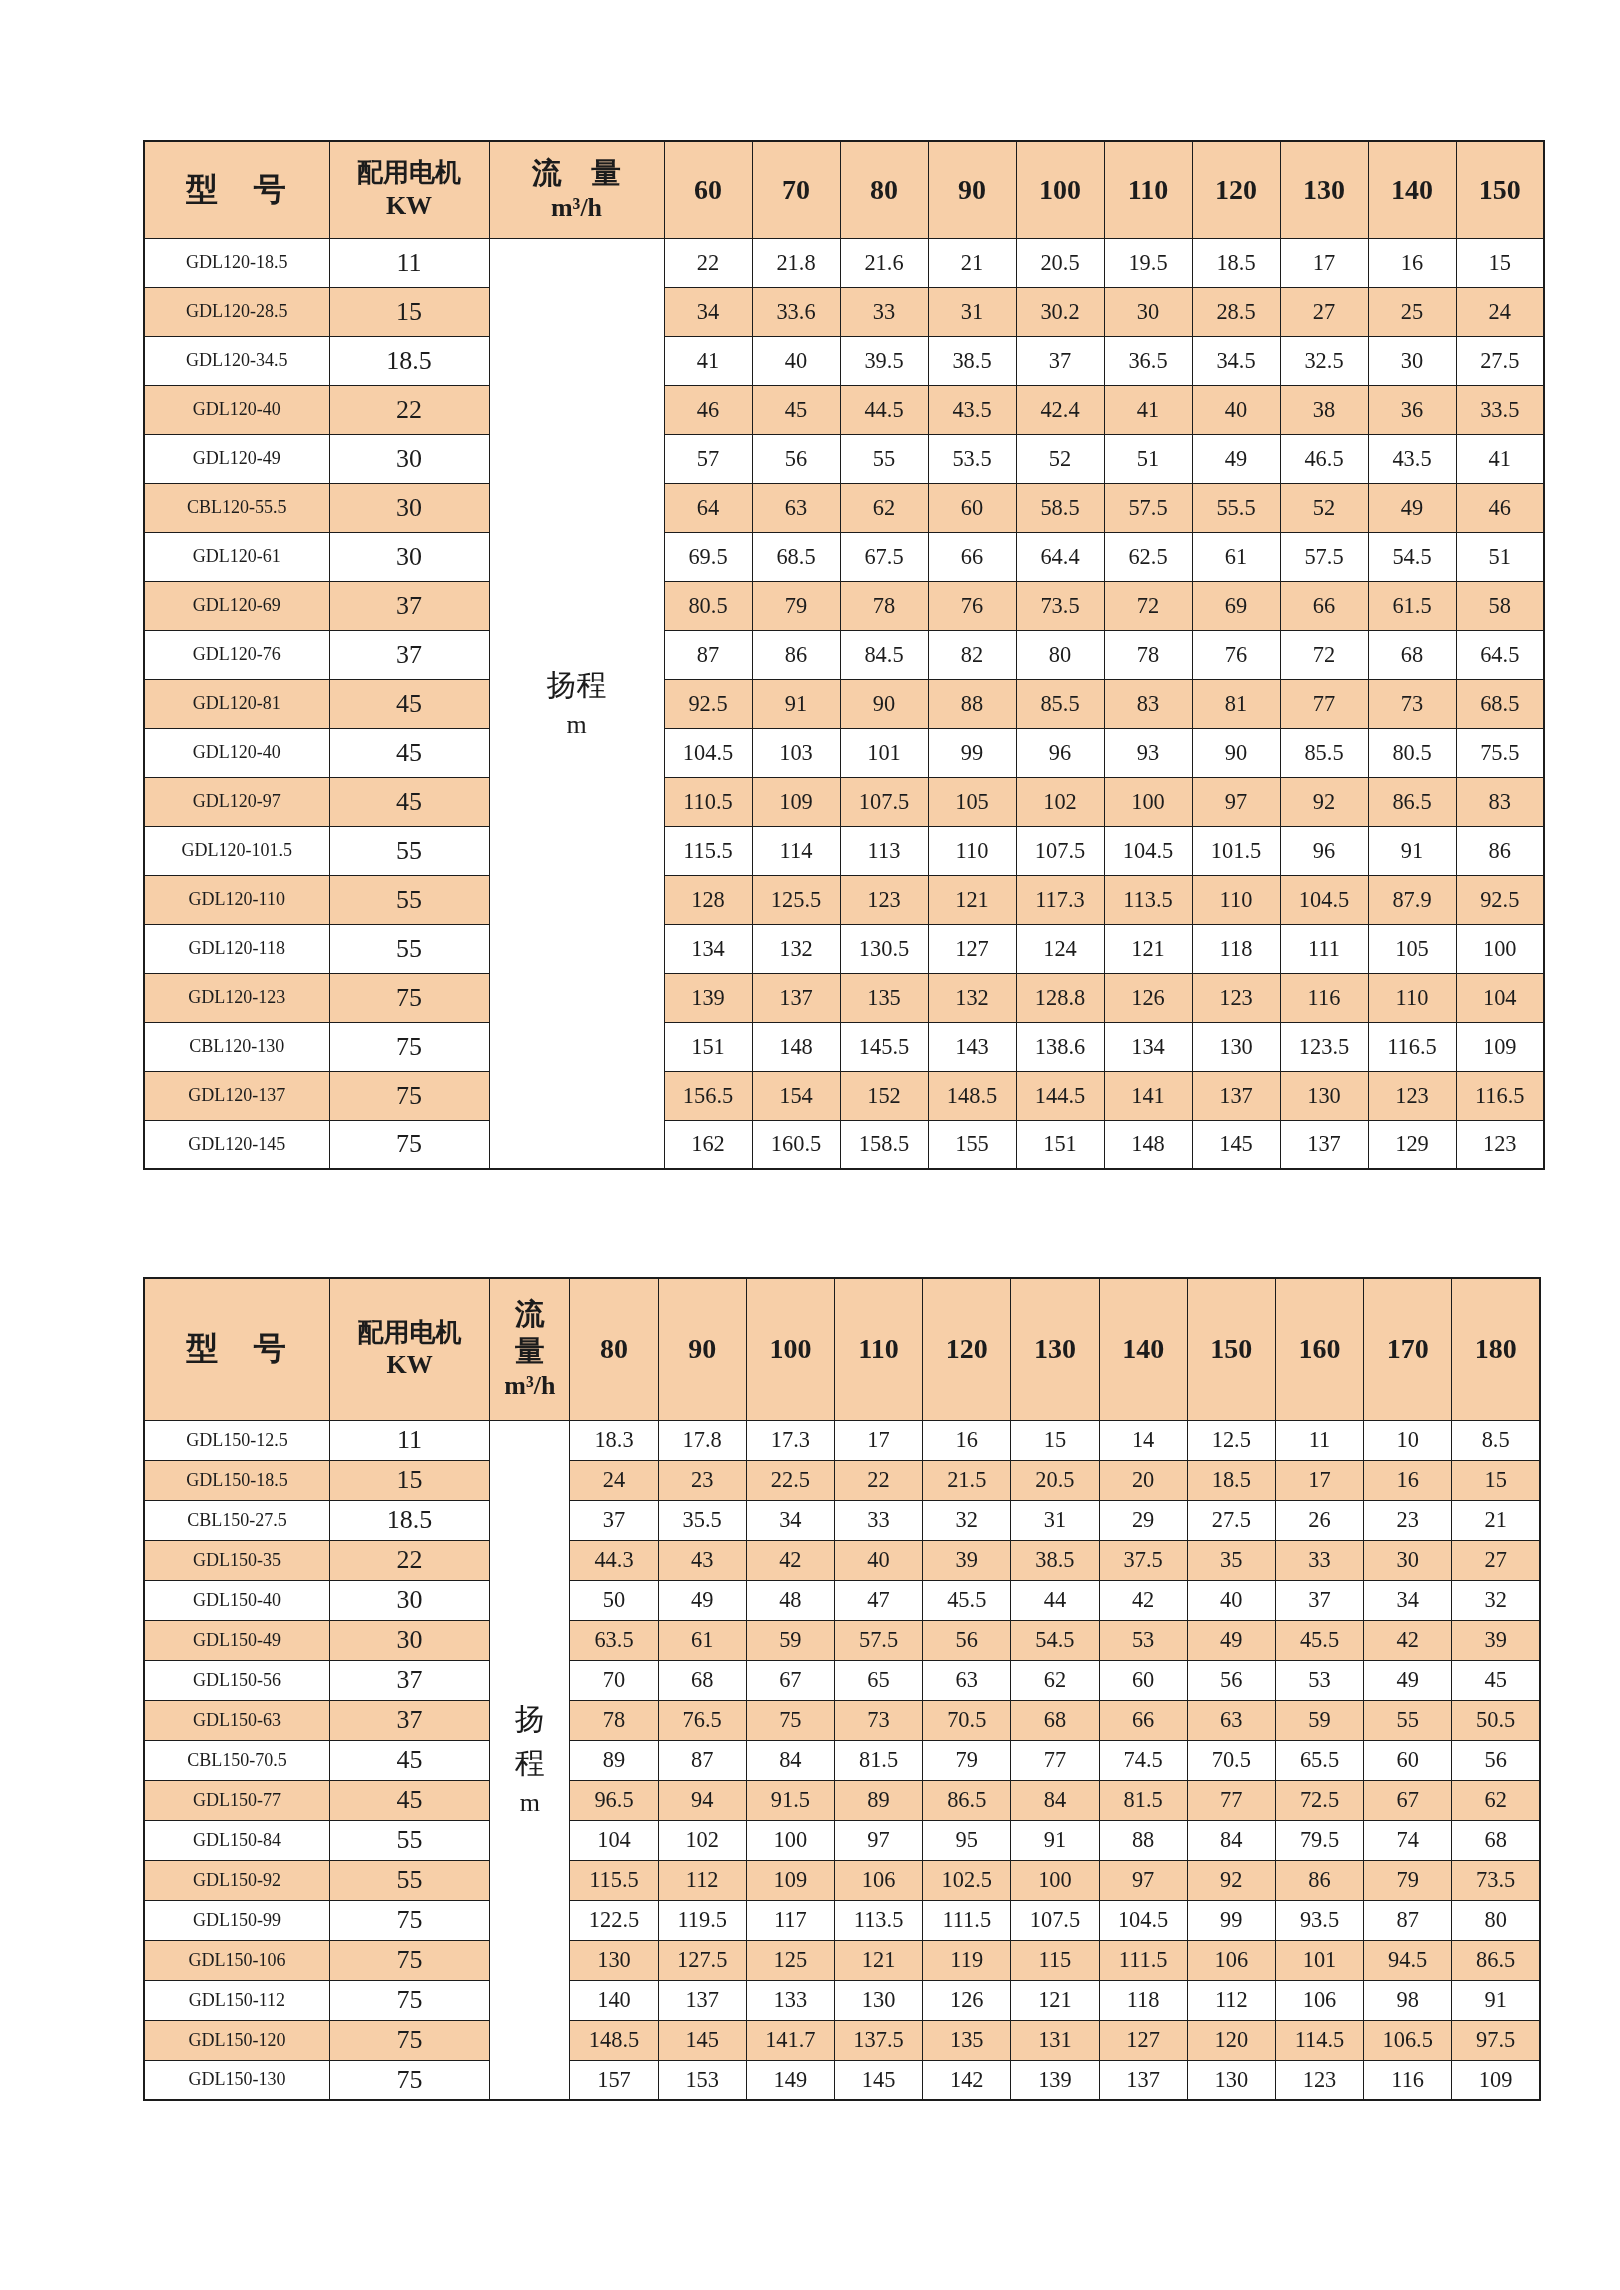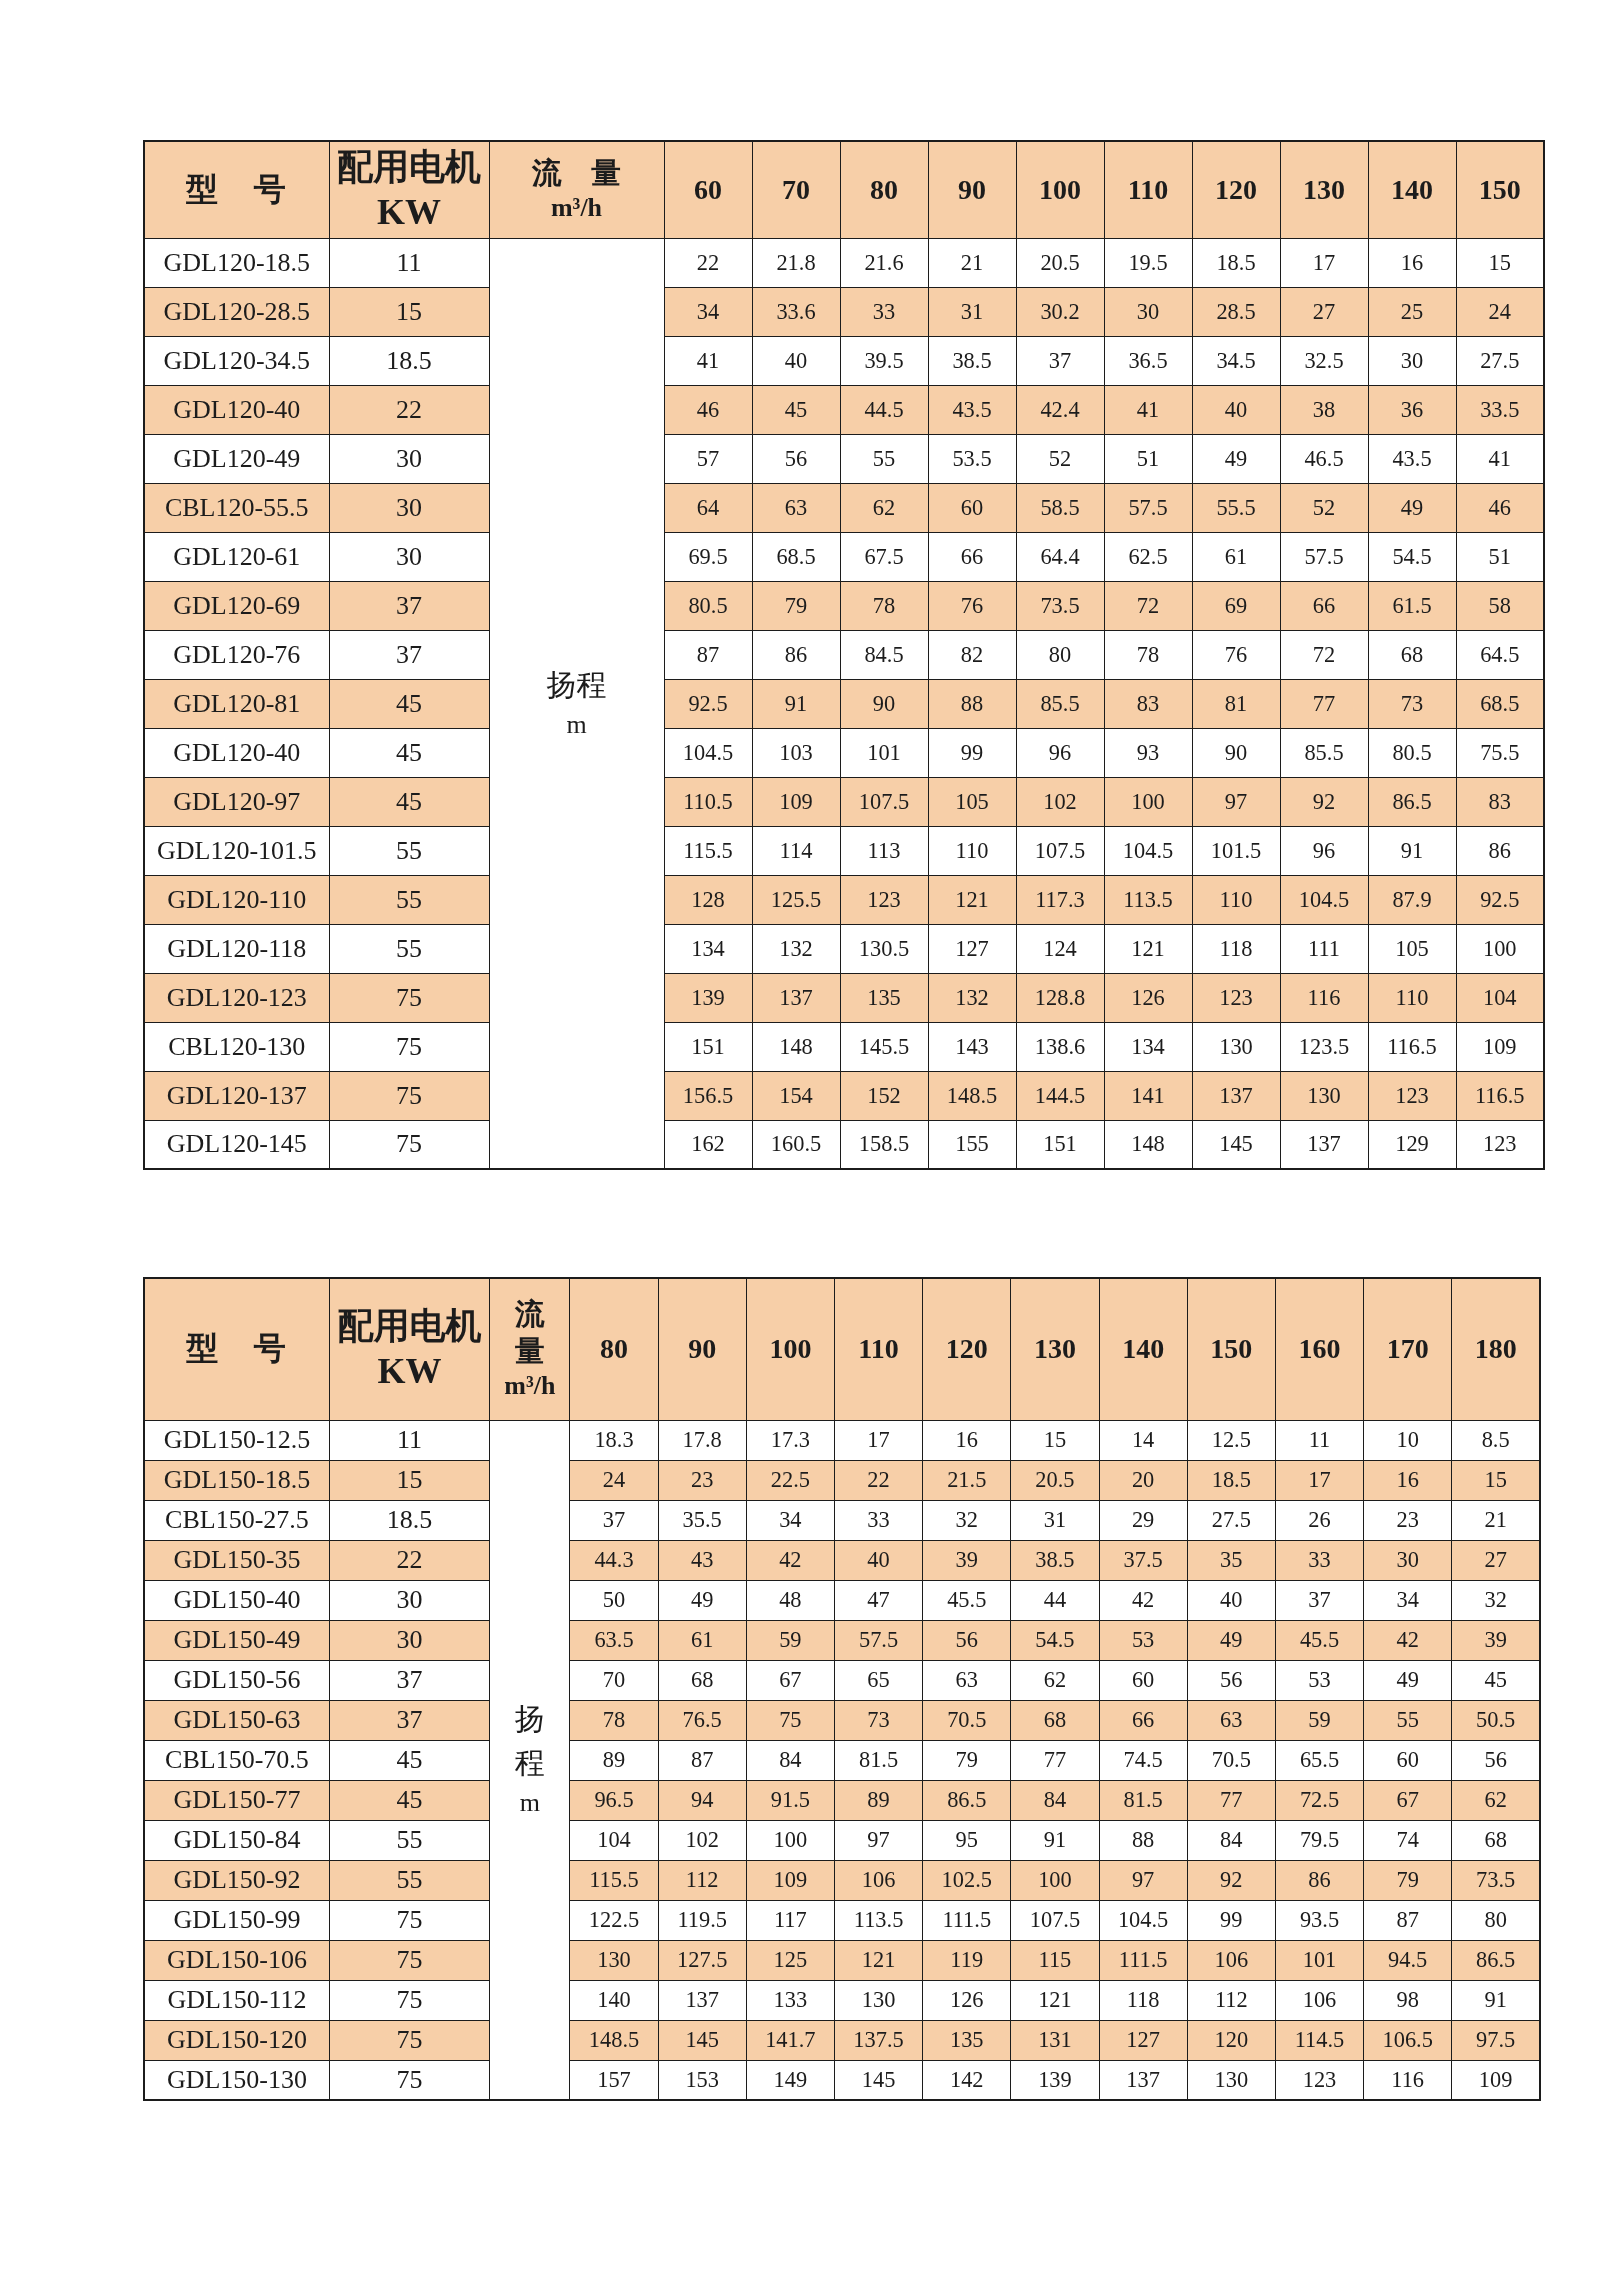--- a/index.html
+++ b/index.html
@@ -38,29 +38,29 @@
   table.pump thead th{
     background:var(--stripe);
     font-weight:bold;
   }
   .t1 thead tr{height:97px;}
   .t2 thead tr{height:142px;}
   .t1 tbody tr{height:49px;}
   .t2 tbody tr{height:40px;margin-top:20px;}
 
   th.model-h{font-size:32px;letter-spacing:1.8px;}
-  th.motor-h{font-size:36px;line-height:1.25;}
+  th.motor-h{font-size:26px;line-height:1.25;}
   th.flow-h{font-size:29.6px;line-height:1.25;}
   th.flow-h .unit-line, th.motor-h .unit-line{font-size:26px;font-weight:bold;}
   th.fcol{font-size:28px;}
 
   td.model-cell{
     text-align:left;
     padding-left:25px;
-    font-size:26px;
+    font-size:18px;
     white-space:nowrap;
   }
   td.kw-cell{font-size:26px;}
   td.val-cell{font-size:22.4px;}
   td.head-merged{
     background:#ffffff !important;
     font-size:30px;
     font-weight:normal;
     line-height:1.45;
   }

